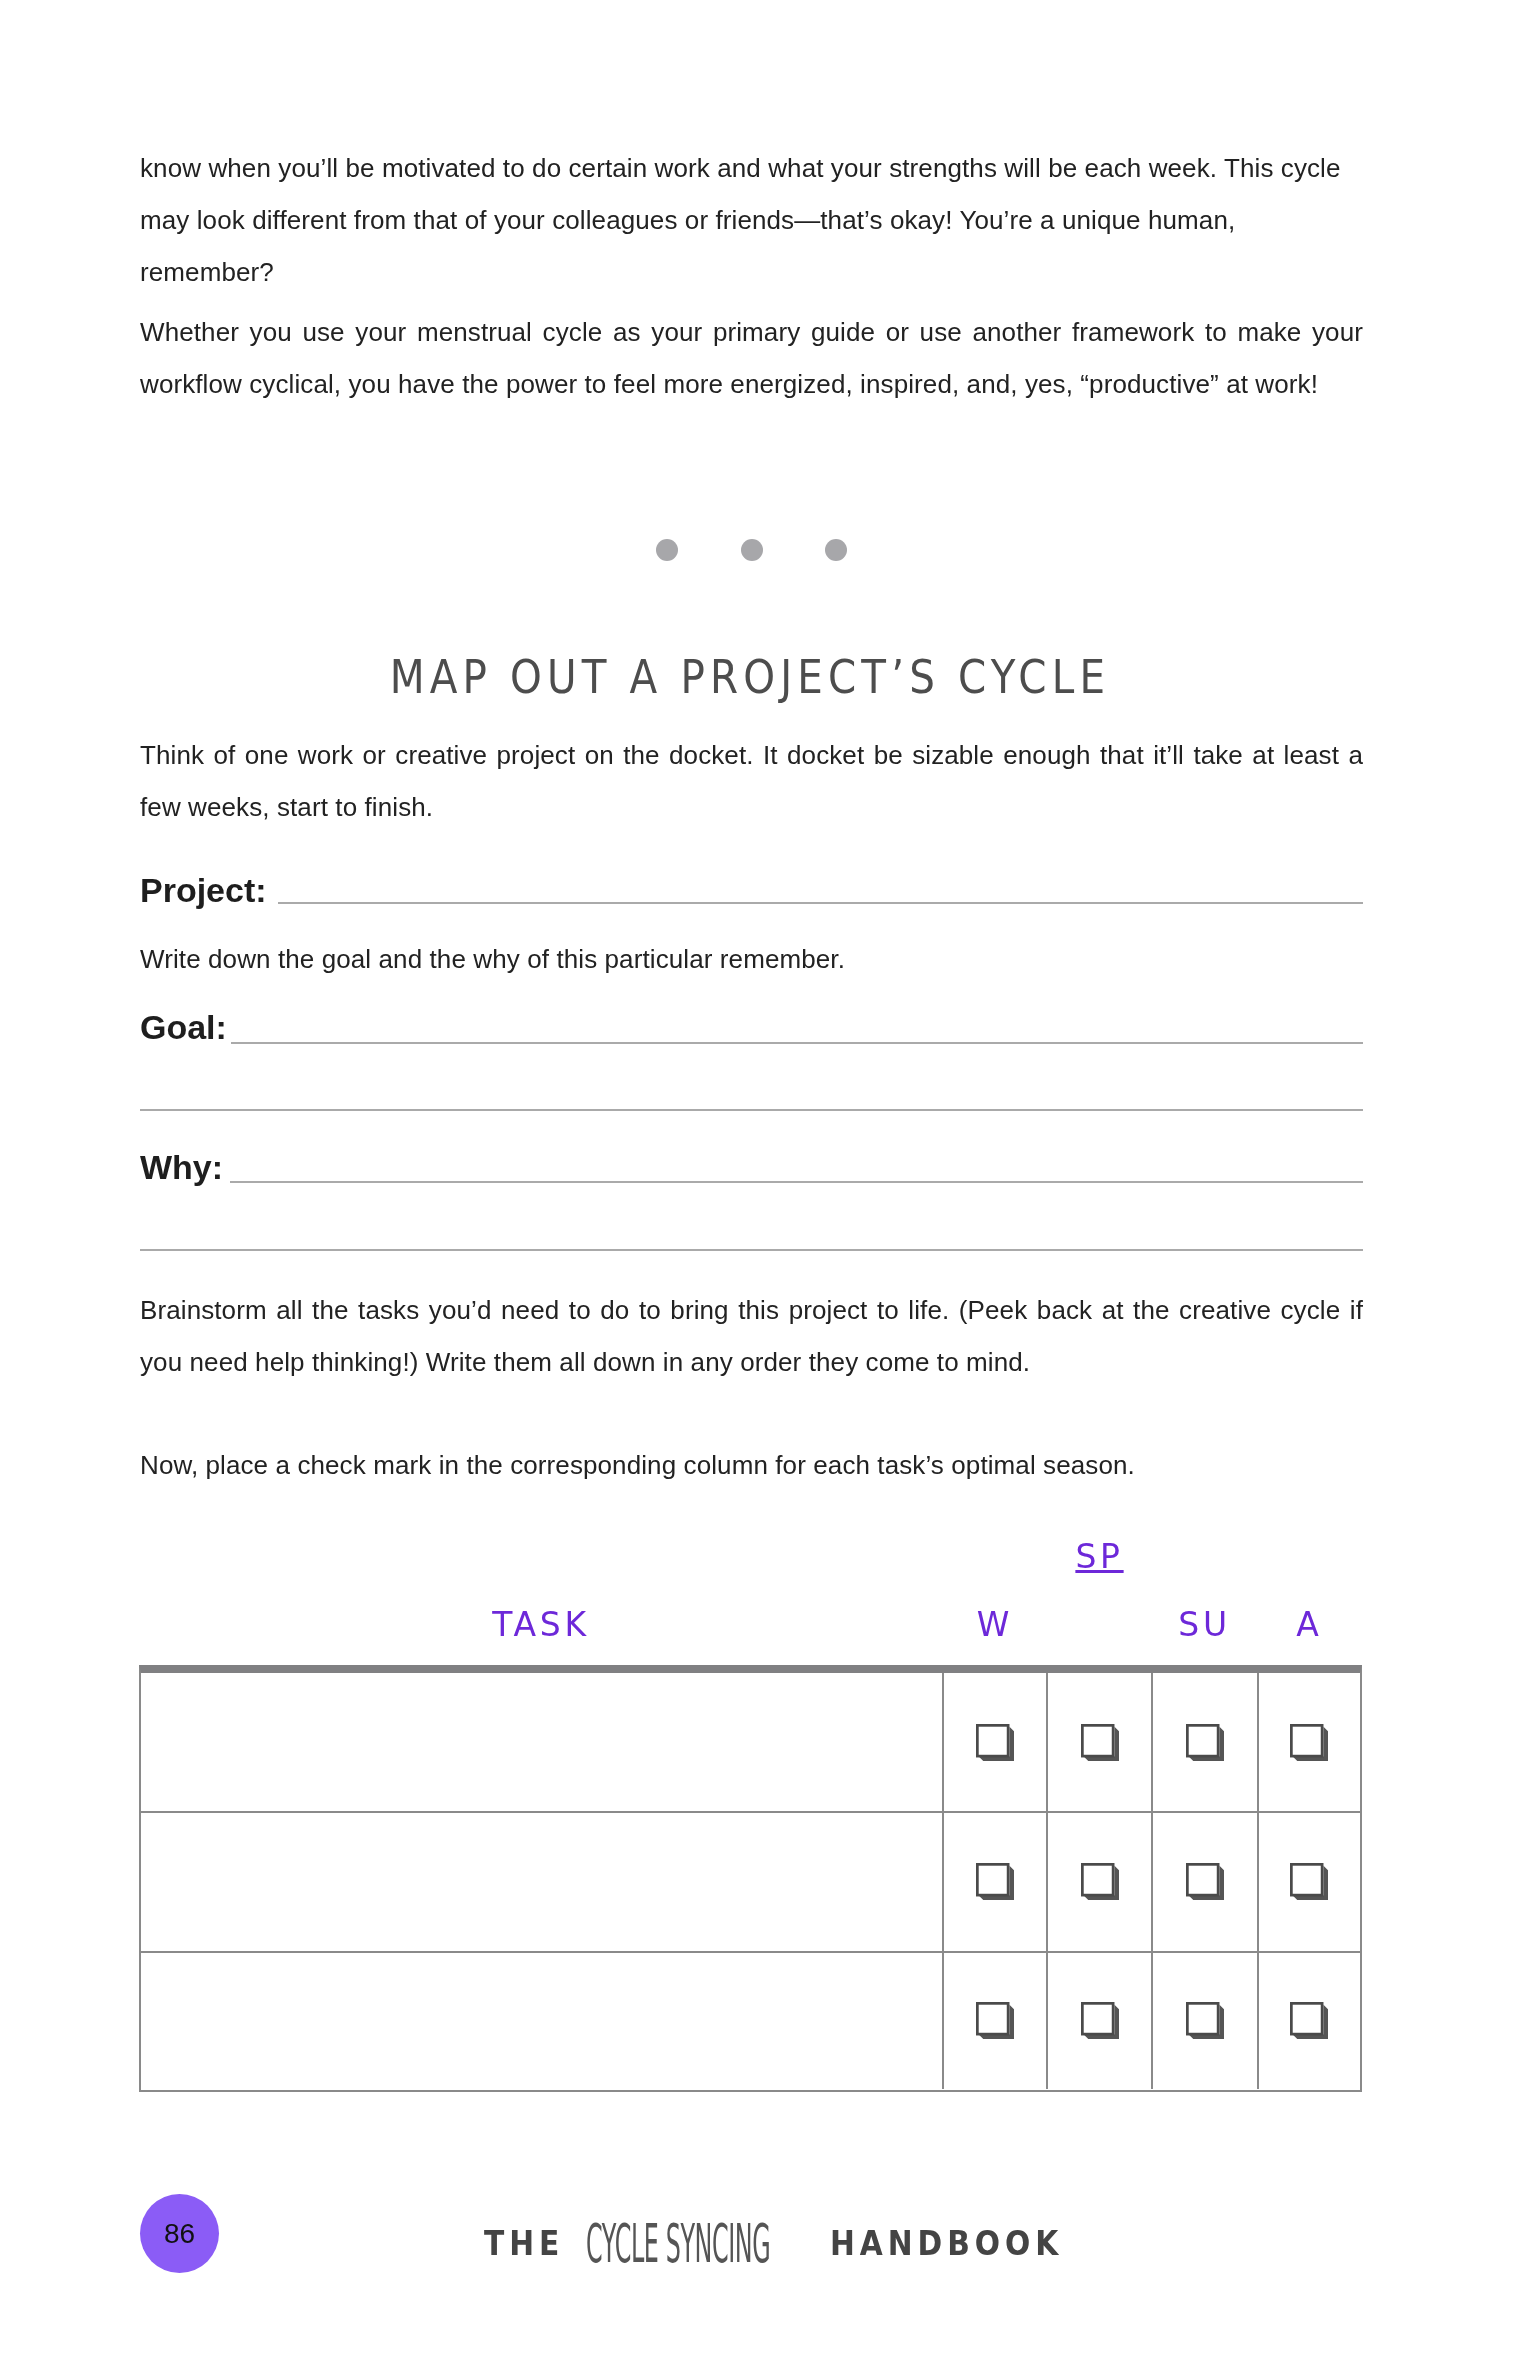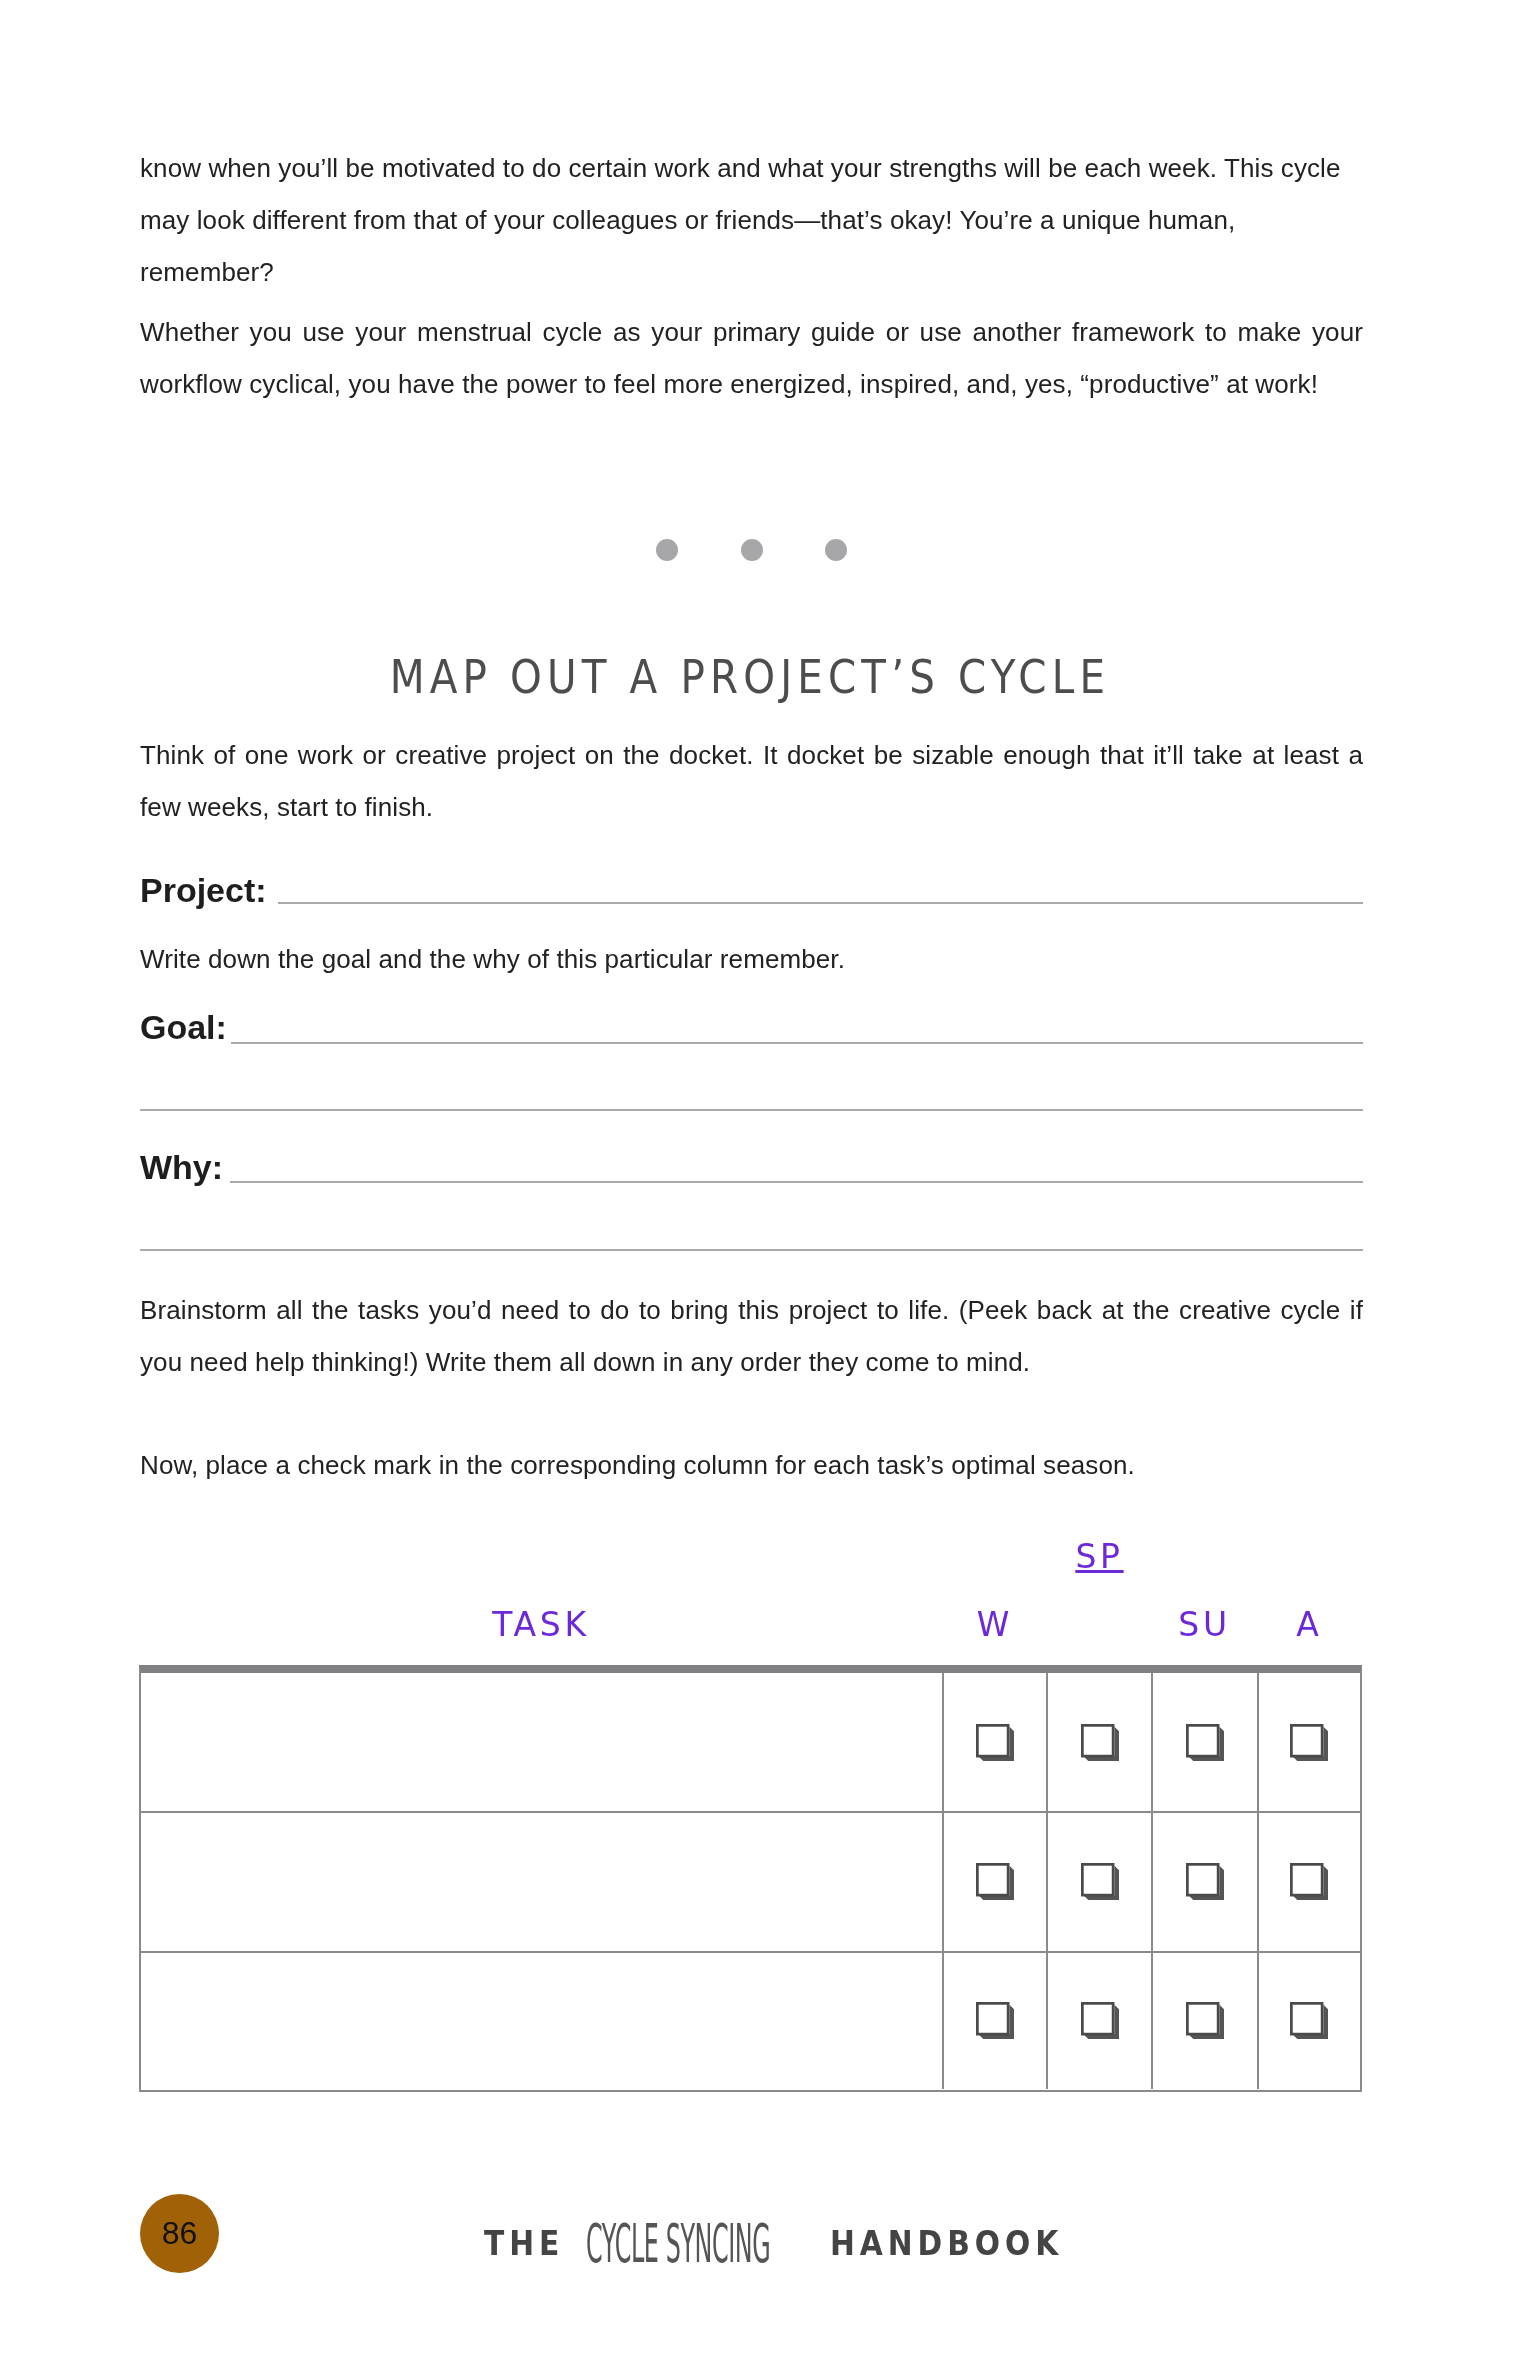--- a/index.html
+++ b/index.html
@@ -54,22 +54,22 @@
   .tcell.season { border-left: 2.7px solid #8a8a8a; }
 
   .checkbox {
     position: absolute; width: 38px; height: 38px; left: 50%; top: 50%;
     margin-left: -19px; margin-top: -19px;
   }
   .checkbox svg { display: block; }
 
   .page-num {
     position: absolute; left: 140px; top: 2194px; width: 79px; height: 79px;
-    border-radius: 50%; background: #a16207; text-align: center;
-    line-height: 79px; font-size: 32px; color: #111111;
+    border-radius: 50%; background: #8b5cf6; text-align: center;
+    line-height: 79px; font-size: 28px; color: #111111;
     font-family: "Liberation Sans", sans-serif;
   }
   .footer {
     position: absolute; top: 2211px; left: 484px; height: 64px;
     white-space: nowrap; display: flex; align-items: center;
   }
   .footer .caps {
     font-size: 33px; letter-spacing: 5.5px; color: #444444; font-weight: bold;
     font-family: "DejaVu Sans", sans-serif;
     display: inline-block; transform: scaleX(0.9); transform-origin: left center;

